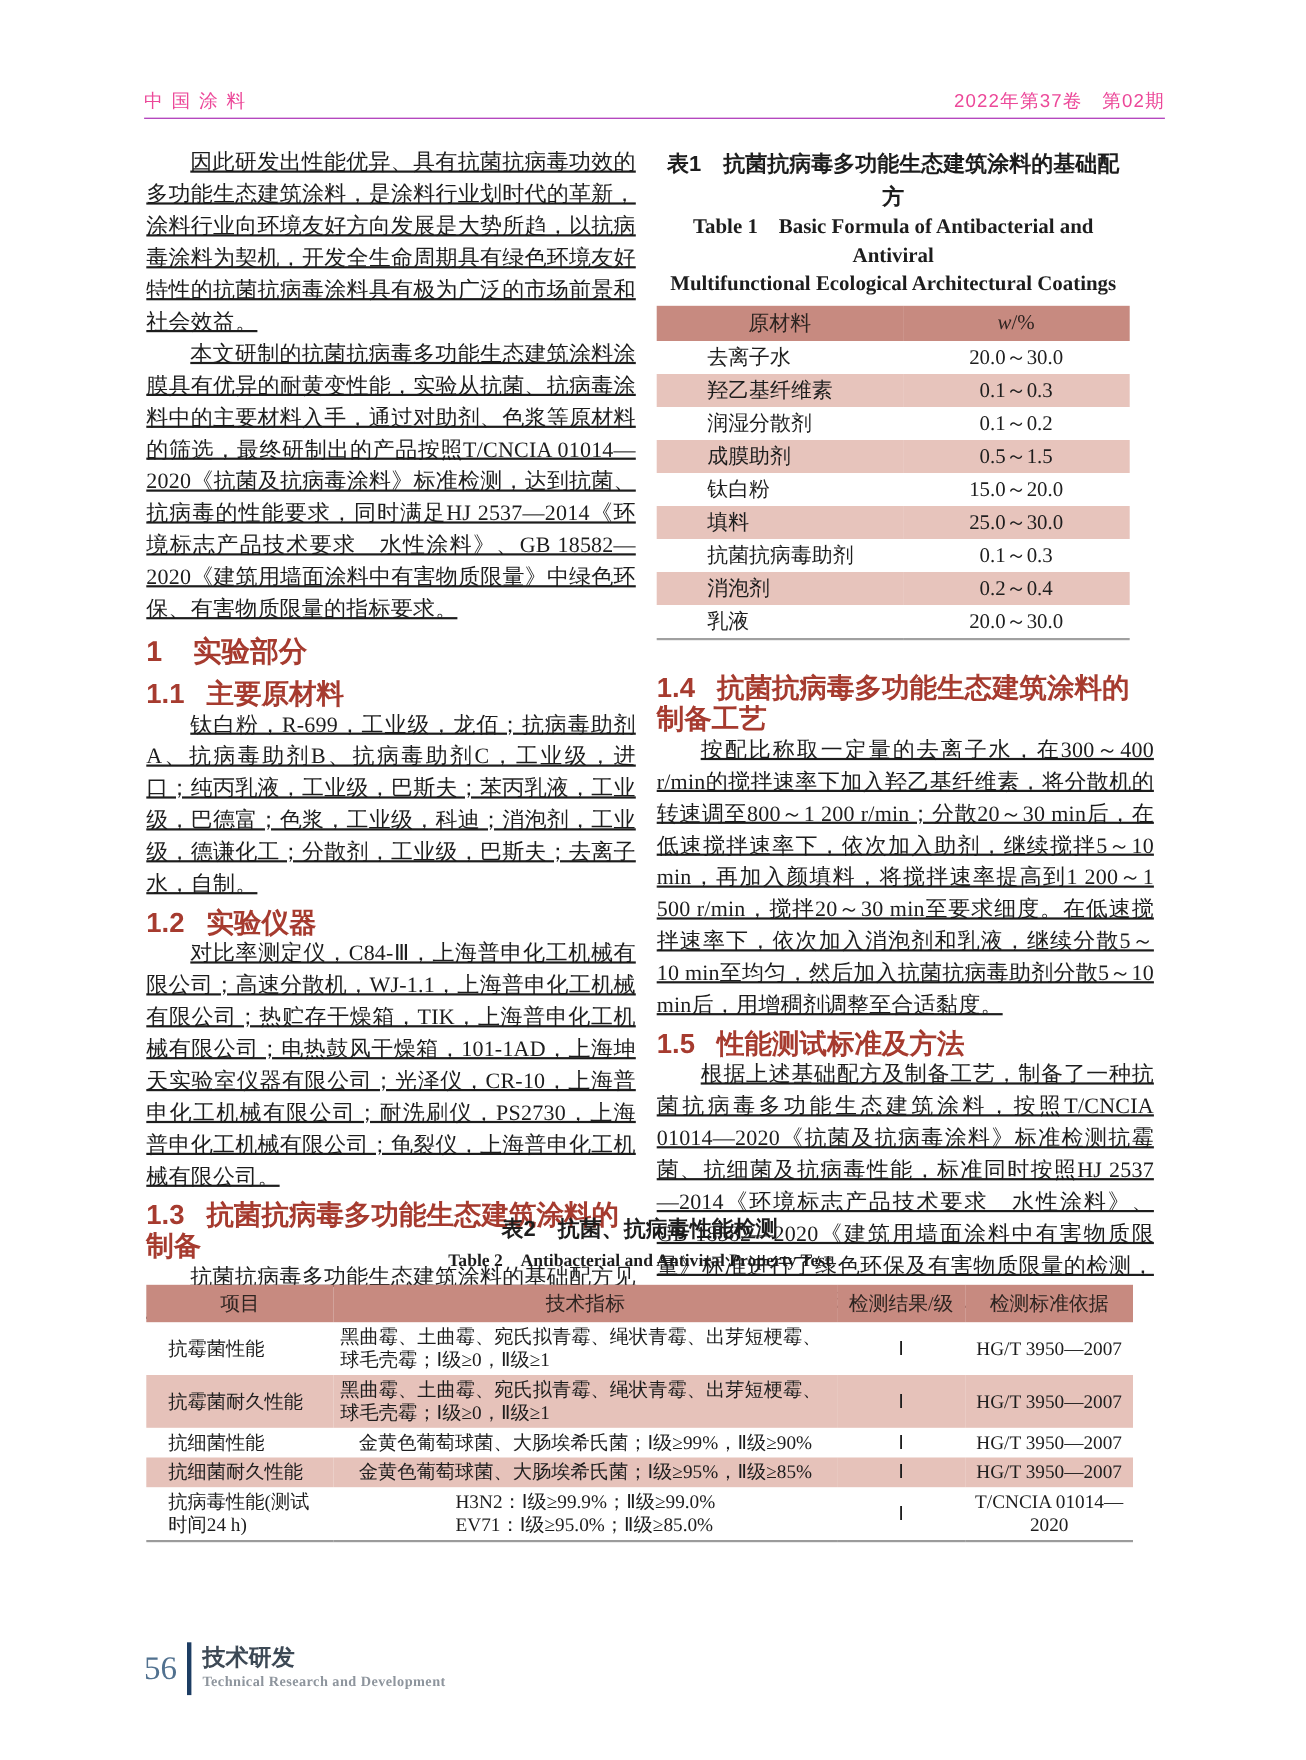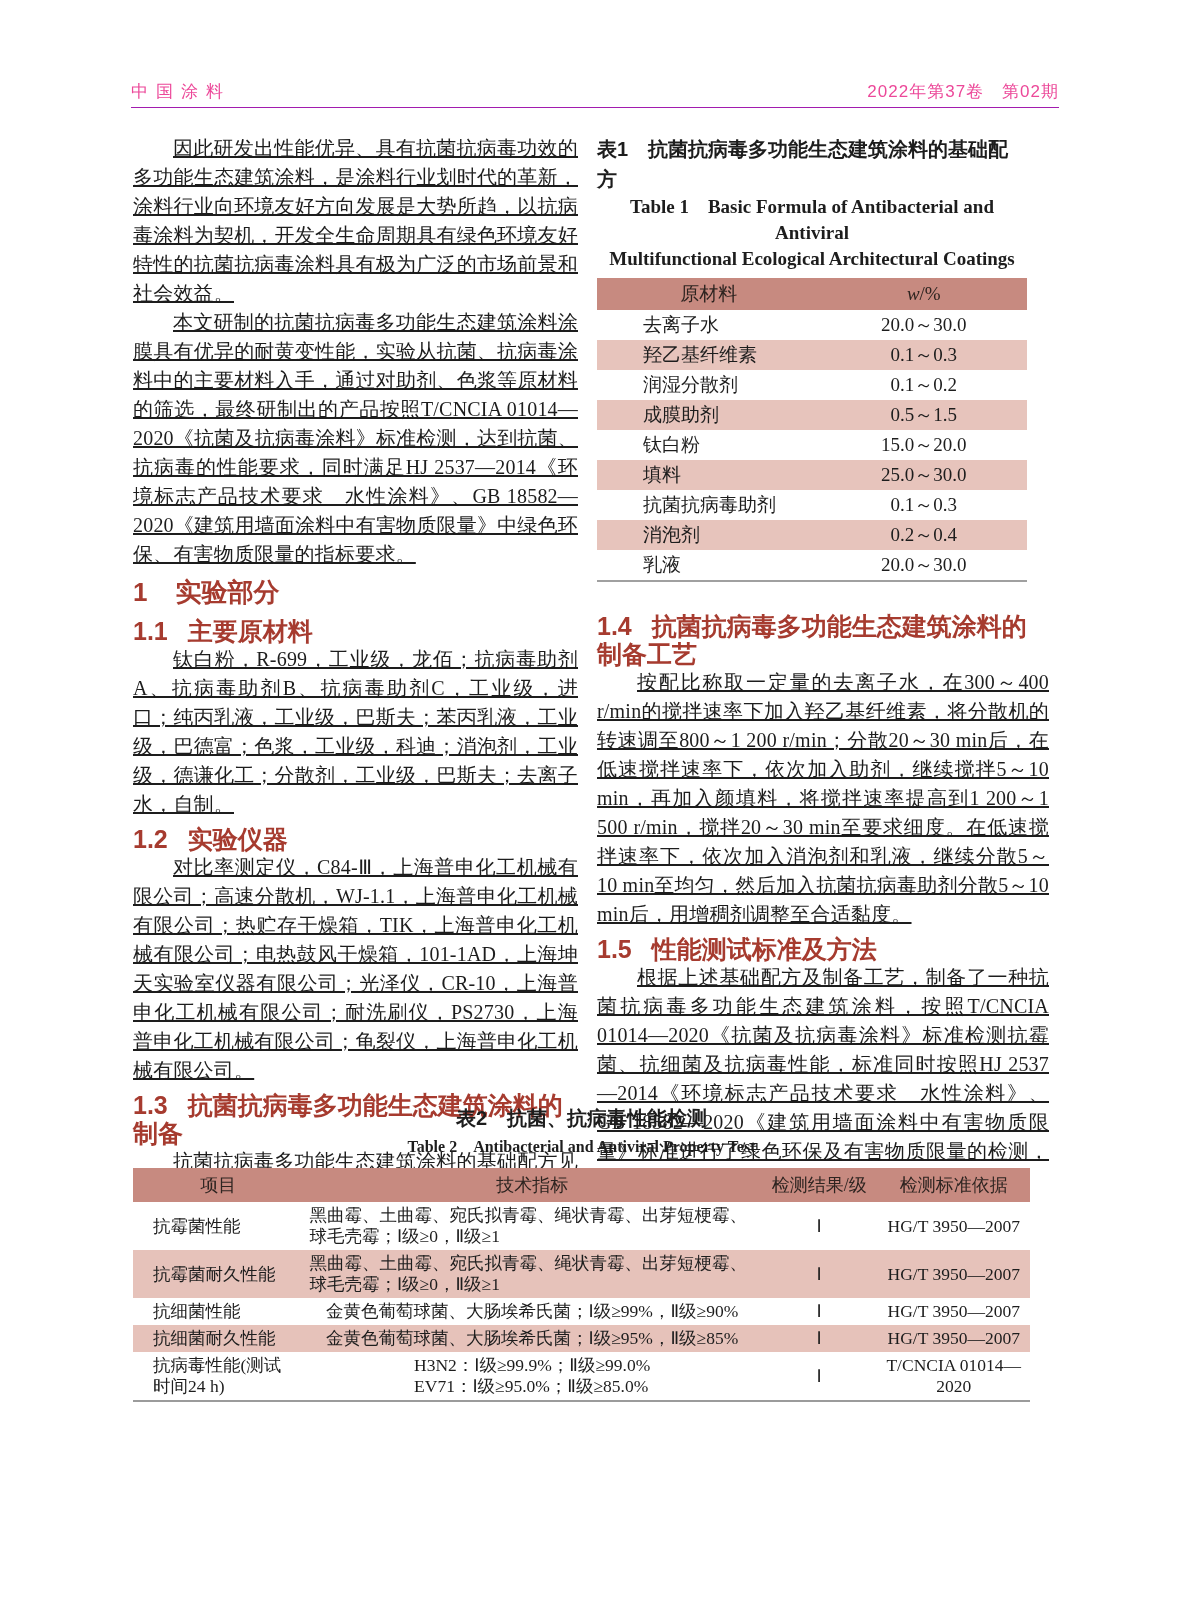--- a/index.html
+++ b/index.html
@@ -41,21 +41,21 @@
     font-family:"Liberation Sans", sans-serif; font-weight:bold;
     color:#a63b2f; font-size:25px; line-height:28px;
     margin:6px 0 0 0;
   }
   h2.subsec .num { margin-right:20px; }
   h2.gap-top { margin-top:30px; }
 
   
   .t1-caption-zh {
     font-family:"Liberation Sans", sans-serif; font-weight:bold;
-    font-size:20px; line-height:30px; text-align:left; width:430px;
+    font-size:20px; line-height:30px; text-align:center; width:430px;
   }
   .t1-caption-en {
     font-family:"Liberation Serif", serif; font-weight:bold;
     font-size:19px; line-height:26px; text-align:center; width:430px;
   }
   .t1-caption-en span { display:block; }
   table.t1 {
     width:430px; border-collapse:collapse; margin-top:6px;
     font-size:19px; border-bottom:2px solid #a0a0a0;
   }
@@ -245,14 +245,22 @@
         <tr class="tall">
           <td class="item">抗病毒性能(测试时间24 h)</td>
           <td class="ind"><span class="ind-lines"><span>H3N2：Ⅰ级≥99.9%；Ⅱ级≥99.0%</span><span>EV71：Ⅰ级≥95.0%；Ⅱ级≥85.0%</span></span></td>
           <td class="res">Ⅰ</td>
           <td class="std">T/CNCIA 01014—2020</td>
         </tr>
       </tbody>
     </table>
   </div>
 
+  <div class="footer">
+    <span class="pgnum">56</span>
+    <span class="fbar"></span>
+    <span>
+      <div class="fcol-zh">技术研发</div>
+      <div class="fcol-en">Technical Research and Development</div>
+    </span>
+  </div>
 
 </div>
 
 </body></html>

